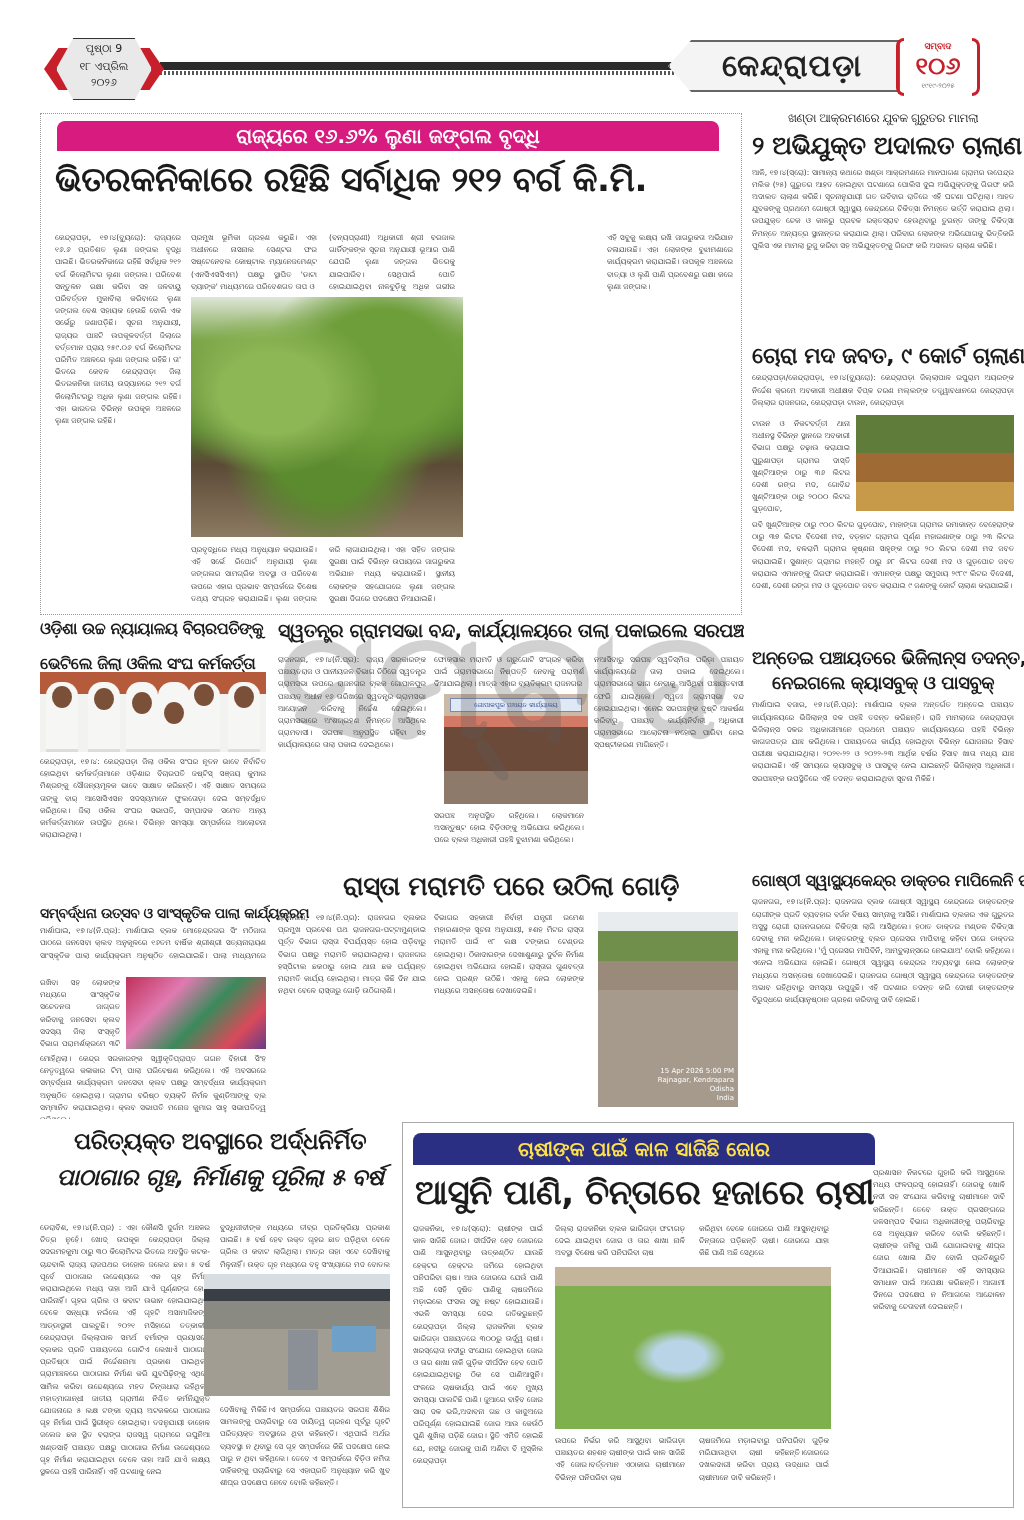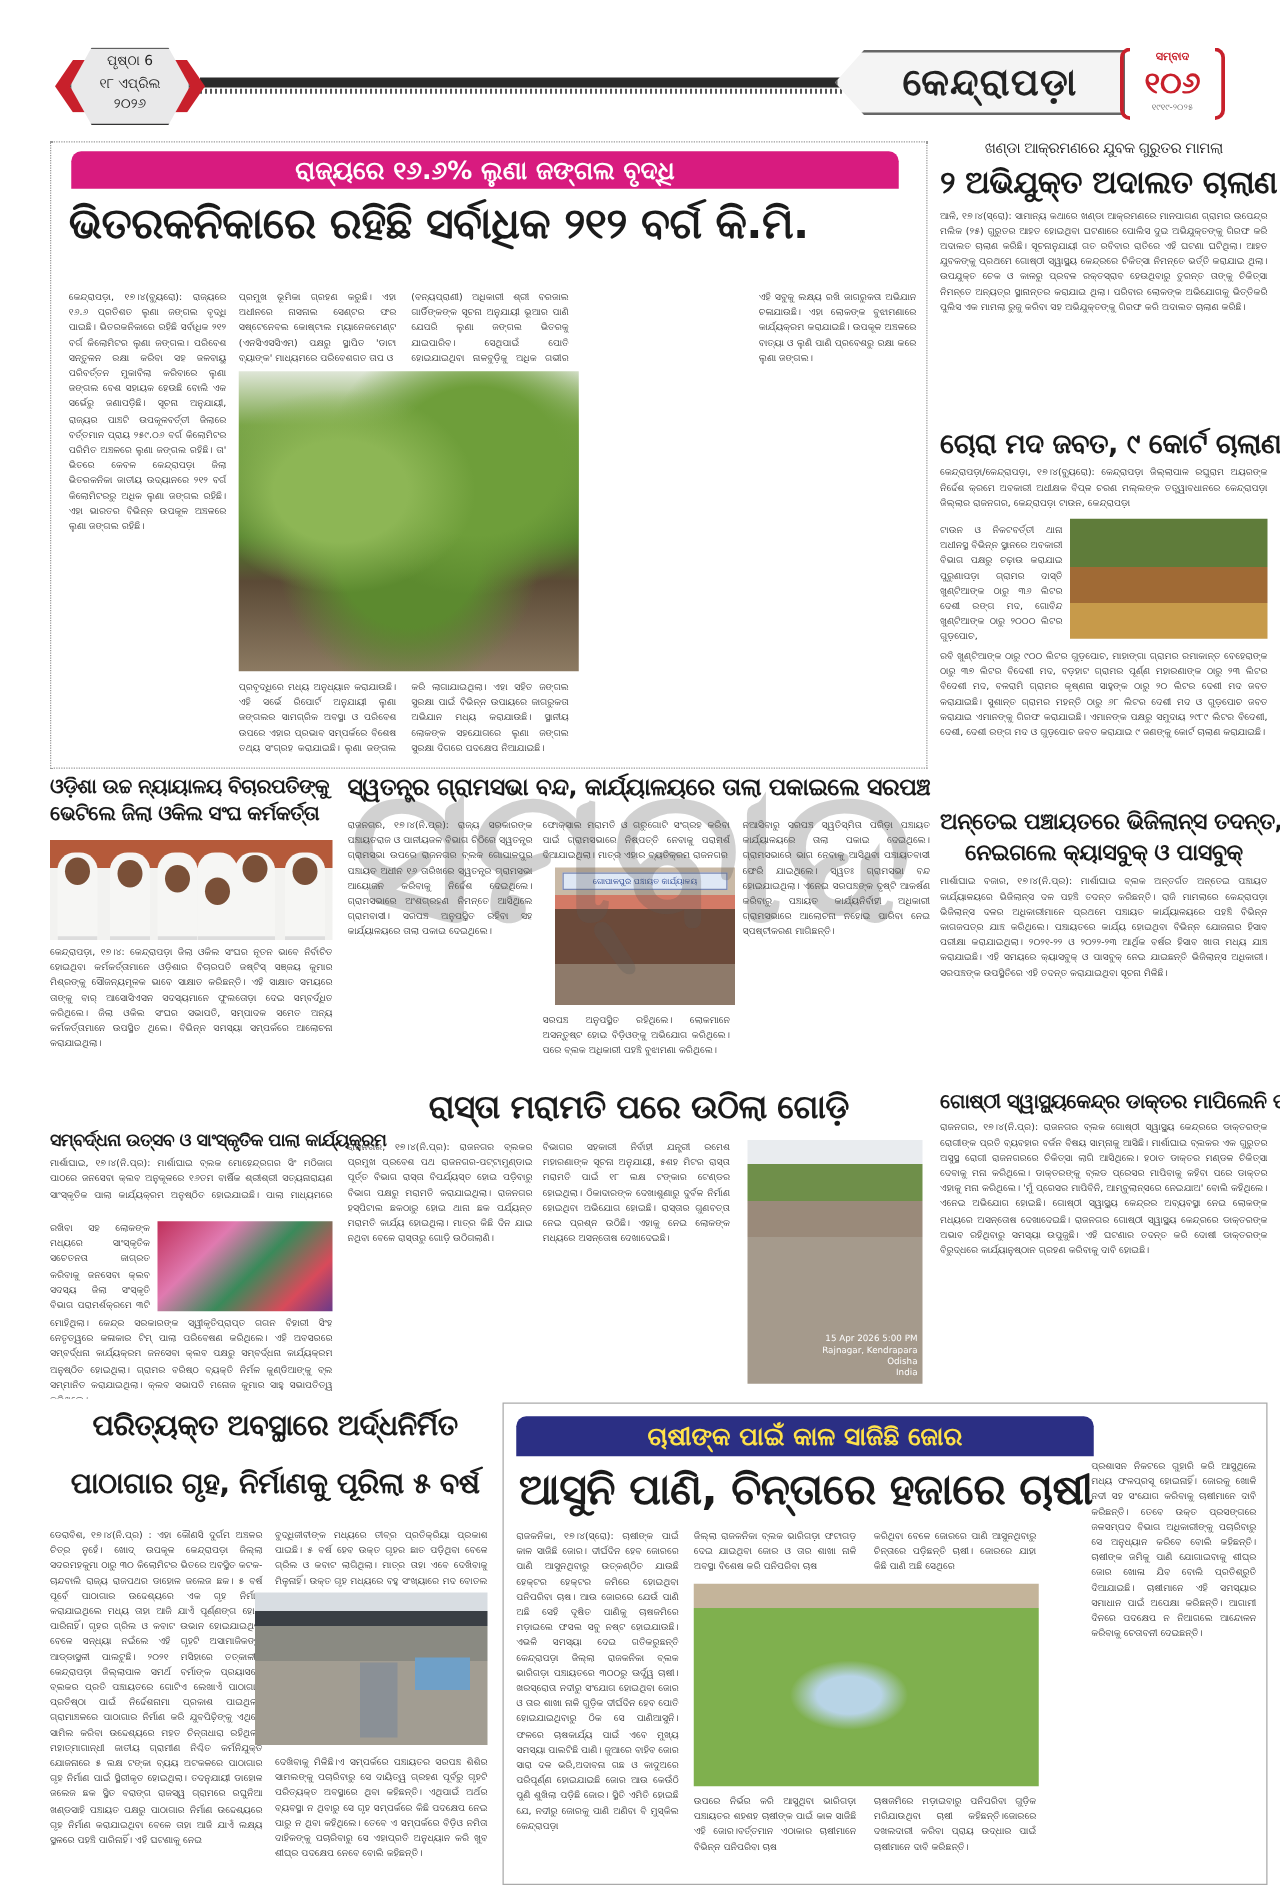--- a/index.html
+++ b/index.html
@@ -71,21 +71,21 @@
 </head>
 <body>
 
 <div>
   <div class="mast-rule"></div>
   <div class="mast-dots"></div>
 
   <div class="page-badge">
     <div class="hex-red"></div>
     <div class="hex"></div>
-    <div class="txt t1">ପୃଷ୍ଠା 6</div>
+    <div class="txt t1">ପୃଷ୍ଠା 9</div>
     <div class="txt t2">୧୮ ଏପ୍ରିଲ</div>
     <div class="txt t3">୨୦୨୬</div>
   </div>
 
   <div class="section-tab">
     <span>କେନ୍ଦ୍ରାପଡ଼ା</span>
   </div>
 
   <div class="anniv">
     <div class="brl"></div>
@@ -131,21 +131,21 @@
   <div class="body-text" style="margin-top:6px; height:150px;">ମାର୍ଶାଘାଇ ବଜାର, ୧୭।୪(ନି.ପ୍ର): ମାର୍ଶାଘାଇ ବ୍ଲକ ଅନ୍ତର୍ଗତ ଅନ୍ତେଇ ପଞ୍ଚାୟତ କାର୍ଯ୍ୟାଳୟରେ ଭିଜିଲାନ୍ସ ଦଳ ପହଞ୍ଚି ତଦନ୍ତ କରିଛନ୍ତି। ରାଜି ମାମଲାରେ କେନ୍ଦ୍ରାପଡ଼ା ଭିଜିଲାନ୍ସ ଦଳର ଅଧିକାରୀମାନେ ପ୍ରଥମେ ପଞ୍ଚାୟତ କାର୍ଯ୍ୟାଳୟରେ ପହଞ୍ଚି ବିଭିନ୍ନ କାଗଜପତ୍ର ଯାଞ୍ଚ କରିଥିଲେ। ପଞ୍ଚାୟତରେ କାର୍ଯ୍ୟ ହୋଇଥିବା ବିଭିନ୍ନ ଯୋଜନାର ହିସାବ ପରୀକ୍ଷା କରାଯାଇଥିଲା। ୨୦୨୧-୨୨ ଓ ୨୦୨୨-୨୩ ଆର୍ଥିକ ବର୍ଷର ହିସାବ ଖାତା ମଧ୍ୟ ଯାଞ୍ଚ କରାଯାଇଛି। ଏହି ସମୟରେ କ୍ୟାସବୁକ୍ ଓ ପାସବୁକ୍ ନେଇ ଯାଇଛନ୍ତି ଭିଜିଲାନ୍ସ ଅଧିକାରୀ। ସରପଞ୍ଚଙ୍କ ଉପସ୍ଥିତିରେ ଏହି ତଦନ୍ତ କରାଯାଇଥିବା ସୂଚନା ମିଳିଛି।</div>
 </div>
 
 <div class="box" style="left:752px; top:872px; width:262px; height:250px;">
   <div class="hl" style="font-size:16px; white-space:nowrap;">ଗୋଷ୍ଠୀ ସ୍ୱାସ୍ଥ୍ୟକେନ୍ଦ୍ର ଡାକ୍ତର ମାପିଲେନି ପ୍ରେସର</div>
   <div class="body-text" style="margin-top:6px; height:215px;">ରାଜନଗର, ୧୭।୪(ନି.ପ୍ର): ରାଜନଗର ବ୍ଲକ ଗୋଷ୍ଠୀ ସ୍ୱାସ୍ଥ୍ୟ କେନ୍ଦ୍ରରେ ଡାକ୍ତରଙ୍କ ରୋଗୀଙ୍କ ପ୍ରତି ବ୍ୟବହାର ବର୍ଜନ ବିଷୟ ସାମ୍ନାକୁ ଆସିଛି। ମାର୍ଶାଘାଇ ବ୍ଲକର ଏକ ଗୁରୁତର ଅସୁସ୍ଥ ରୋଗୀ ରାଜନଗରରେ ଚିକିତ୍ସା ଲାଗି ଆସିଥିଲେ। ହଠାତ ଡାକ୍ତର ମଣ୍ଡଳ ଚିକିତ୍ସା ଦେବାକୁ ମନା କରିଥିଲେ। ଡାକ୍ତରଙ୍କୁ ବ୍ଲଡ ପ୍ରେସର ମାପିବାକୁ କହିବା ପରେ ଡାକ୍ତର ଏହାକୁ ମନା କରିଥିଲେ। 'ମୁଁ ପ୍ରେସର ମାପିବିନି, ଆମ୍ବୁଲାନ୍ସରେ ନେଇଯାଅ' ବୋଲି କହିଥିଲେ। ଏନେଇ ଅଭିଯୋଗ ହୋଇଛି। ଗୋଷ୍ଠୀ ସ୍ୱାସ୍ଥ୍ୟ କେନ୍ଦ୍ରର ଅବ୍ୟବସ୍ଥା ନେଇ ଲୋକଙ୍କ ମଧ୍ୟରେ ଅସନ୍ତୋଷ ଦେଖାଦେଇଛି। ରାଜନଗର ଗୋଷ୍ଠୀ ସ୍ୱାସ୍ଥ୍ୟ କେନ୍ଦ୍ରରେ ଡାକ୍ତରଙ୍କ ଅଭାବ ରହିଥିବାରୁ ସମସ୍ୟା ଉପୁଜୁଛି। ଏହି ଘଟଣାର ତଦନ୍ତ କରି ଦୋଷୀ ଡାକ୍ତରଙ୍କ ବିରୁଦ୍ଧରେ କାର୍ଯ୍ୟାନୁଷ୍ଠାନ ଗ୍ରହଣ କରିବାକୁ ଦାବି ହୋଇଛି।</div>
 </div>
 
 <div class="box" style="left:40px; top:620px; width:226px; height:285px;">
   <div class="hl" style="font-size:16px; white-space:nowrap;">ଓଡ଼ିଶା ଉଚ୍ଚ ନ୍ୟାୟାଳୟ ବିଚାରପତିଙ୍କୁ</div>
-  <div class="hl" style="font-size:16px; margin-top:4px; white-space:nowrap;">ଭେଟିଲେ ଜିଲା ଓକିଲ ସଂଘ କର୍ମକର୍ତ୍ତା</div>
+  <div class="hl" style="font-size:16px; margin-top:17px; white-space:nowrap;">ଭେଟିଲେ ଜିଲା ଓକିଲ ସଂଘ କର୍ମକର୍ତ୍ତା</div>
   <div class="photo ph-group" style="left:0; top:52px; width:226px; height:80px;">
     <div class="p" style="left:6px;"></div>
       <div class="h" style="left:12px; top:14px;"></div>
     <div class="p" style="left:48px;"></div>
       <div class="h" style="left:54px; top:16px;"></div>
     <div class="p" style="left:86px;"></div>
       <div class="h" style="left:92px; top:20px;"></div>
     <div class="p" style="left:118px;"></div>
       <div class="h" style="left:124px; top:30px;"></div>
     <div class="p" style="left:148px;"></div>
@@ -184,21 +184,21 @@
   <div class="photo ph-road" style="left:320px; top:40px; width:140px; height:195px;">
     <div class="caption-ph" style="right:4px; bottom:4px; white-space:pre;">15 Apr 2026 5:00 PM
 Rajnagar, Kendrapara
 Odisha
 India</div>
   </div>
 </div>
 
 <div class="box" style="left:40px; top:1128px; width:360px; height:385px;">
   <div class="hl" style="font-size:23px; text-align:center; white-space:nowrap;">ପରିତ୍ୟକ୍ତ ଅବସ୍ଥାରେ ଅର୍ଦ୍ଧନିର୍ମିତ</div>
-  <div class="hl" style="font-size:23px; text-align:center; margin-top:20px; white-space:nowrap;">ପାଠାଗାର ଗୃହ, ନିର୍ମାଣକୁ ପୂରିଲା ୫ ବର୍ଷ</div>
+  <div class="hl" style="font-size:23px; text-align:center; margin-top:10px; white-space:nowrap;font-style:italic;">ପାଠାଗାର ଗୃହ, ନିର୍ମାଣକୁ ପୂରିଲା ୫ ବର୍ଷ</div>
   <div class="col body-text" style="left:0; top:94px; width:170px; height:280px;">ଡେରାବିଶ, ୧୭।୪(ନି.ପ୍ର) : ଏହା କୌଣସି ଦୁର୍ଗମ ଅଞ୍ଚଳର ଚିତ୍ର ନୁହେଁ। ଖୋଦ୍ ଉପକୂଳ କେନ୍ଦ୍ରାପଡ଼ା ଜିଲ୍ଲା ସଦରମହକୁମା ଠାରୁ ୩୦ କିଲୋମିଟର ଭିତରେ ଅବସ୍ଥିତ କଟକ-ଚାନ୍ଦବାଲି ରାଜ୍ୟ ରାଜପଥର ଡାହୋଳ ଜଲେଜ ଛକ। ୫ ବର୍ଷ ପୂର୍ବେ ପାଠାଗାର ଉଦ୍ଦେଶ୍ୟରେ ଏକ ଗୃହ ନିର୍ମାଣ କରାଯାଇଥିଲେ ମଧ୍ୟ ତାହା ଆଜି ଯାଏଁ ପୂର୍ଣ୍ଣଙ୍ଗ ହୋଇ ପାରିନାହିଁ। ଗୃହର ଗ୍ରିଲ ଓ କବାଟ ଉଭାନ ହୋଇଯାଇଥିବା ବେଳେ ସନ୍ଧ୍ୟା ନଇଁଲେ ଏହି ଗୃହଟି ଅସାମାଜିକଙ୍କ ଆଡ୍ଡାସ୍ଥଳୀ ପାଲଟୁଛି। ୨୦୨୧ ମସିହାରେ ତତ୍କାଳୀନ କେନ୍ଦ୍ରାପଡ଼ା ଜିଲ୍ଲାପାଳ ସମର୍ଥ ବର୍ମାଙ୍କ ପ୍ରୟାସରେ ବ୍ଲକର ପ୍ରତି ପଞ୍ଚାୟତରେ ଗୋଟିଏ ଲେଖାଏଁ ପାଠାଗାର ପ୍ରତିଷ୍ଠା ପାଇଁ ନିର୍ଦ୍ଦେଶନାମା ପ୍ରକାଶ ପାଇଥିଲା। ଗ୍ରାମାଞ୍ଚଳରେ ପାଠାଗାର ନିର୍ମାଣ କରି ଯୁବପିଢ଼ିଙ୍କୁ ଏଥିରେ ସାମିଲ କରିବା ଉଦ୍ଦେଶ୍ୟରେ ମହତ ଚିନ୍ତାଧାରା ରହିଥିଲା। ମହାତ୍ମାଗାନ୍ଧୀ ଜାତୀୟ ଗ୍ରାମୀଣ ନିଶ୍ଚିତ କର୍ମନିଯୁକ୍ତି ଯୋଜନାରେ ୫ ଲକ୍ଷ ଟଙ୍କା ବ୍ୟୟ ଅଟକଳରେ ପାଠାଗାର ଗୃହ ନିର୍ମାଣ ପାଇଁ ସ୍ଥିରୀକୃତ ହୋଇଥିଲା। ତଦନୁଯାୟୀ ଡାହୋଳ ଜଲେଜ ଛକ ସ୍ଥିତ ବରାଙ୍ଗ ରାଜସ୍ୱ ଗ୍ରାମରେ ରଘୁନିଆ ଖଣ୍ଡସାହି ପଞ୍ଚାୟତ ପକ୍ଷରୁ ପାଠାଗାର ନିର୍ମାଣ ଉଦ୍ଦେଶ୍ୟରେ ଗୃହ ନିର୍ମାଣ କରାଯାଇଥିବା ବେଳେ ତାହା ଆଜି ଯାଏଁ ଲକ୍ଷ୍ୟ ସ୍ଥଳରେ ପହଞ୍ଚି ପାରିନାହିଁ। ଏହି ଘଟଣାକୁ ନେଇ</div>
   <div class="col body-text" style="left:180px; top:94px; width:170px; height:48px;">ବୁଦ୍ଧିଜୀବୀଙ୍କ ମଧ୍ୟରେ ତୀବ୍ର ପ୍ରତିକ୍ରିୟା ପ୍ରକାଶ ପାଇଛି। ୫ ବର୍ଷ ହେବ ଉକ୍ତ ଗୃହର ଛାତ ପଡ଼ିଥିବା ବେଳେ ଗ୍ରିଲ ଓ କବାଟ ଲାଗିଥିଲା। ମାତ୍ର ତାହା ଏବେ ଦେଖିବାକୁ ମିଳୁନାହିଁ। ଉକ୍ତ ଗୃହ ମଧ୍ୟରେ ବହୁ ସଂଖ୍ୟାରେ ମଦ ବୋତଲ ପଡ଼ୁ ଥିବାର</div>
   <div class="photo ph-library" style="left:164px; top:146px; width:186px; height:122px;">
     <div style="position:absolute; left:128px; top:52px; width:44px; height:26px; background:#6fa0c8;"></div>
     <div style="position:absolute; left:84px; top:56px; width:30px; height:60px; background:#8a9096;"></div>
   </div>
   <div class="col body-text" style="left:180px; top:276px; width:170px; height:100px;">ଦେଖିବାକୁ ମିଳିଛି।ଏ ସମ୍ପର୍କରେ ପଞ୍ଚାୟତର ସରପଞ୍ଚ ଶିଶିର ସାମଲଙ୍କୁ ପଚାରିବାରୁ ସେ ଦାୟିତ୍ୱ ଗ୍ରହଣ ପୂର୍ବରୁ ଗୃହଟି ପରିତ୍ୟକ୍ତ ଅବସ୍ଥାରେ ଥିବା କହିଛନ୍ତି। ଏଥିପାଇଁ ଅର୍ଥର ବ୍ୟବସ୍ଥା ନ ଥିବାରୁ ସେ ଗୃହ ସମ୍ପର୍କରେ କିଛି ପଦକ୍ଷେପ ନେଇ ପାରୁ ନ ଥିବା କହିଥିଲେ। ତେବେ ଏ ସମ୍ପର୍କରେ ବିଡ଼ିଓ ନମିତା ଦାହିକଙ୍କୁ ପଚାରିବାରୁ ସେ ଏହାପ୍ରତି ଅନୁଧ୍ୟାନ କରି ଖୁବ ଶୀଘ୍ର ପଦକ୍ଷେପ ନେବେ ବୋଲି କହିଛନ୍ତି।</div>
 </div>
 
 <div class="box solid" style="left:402px; top:1122px; width:612px; height:386px;">

